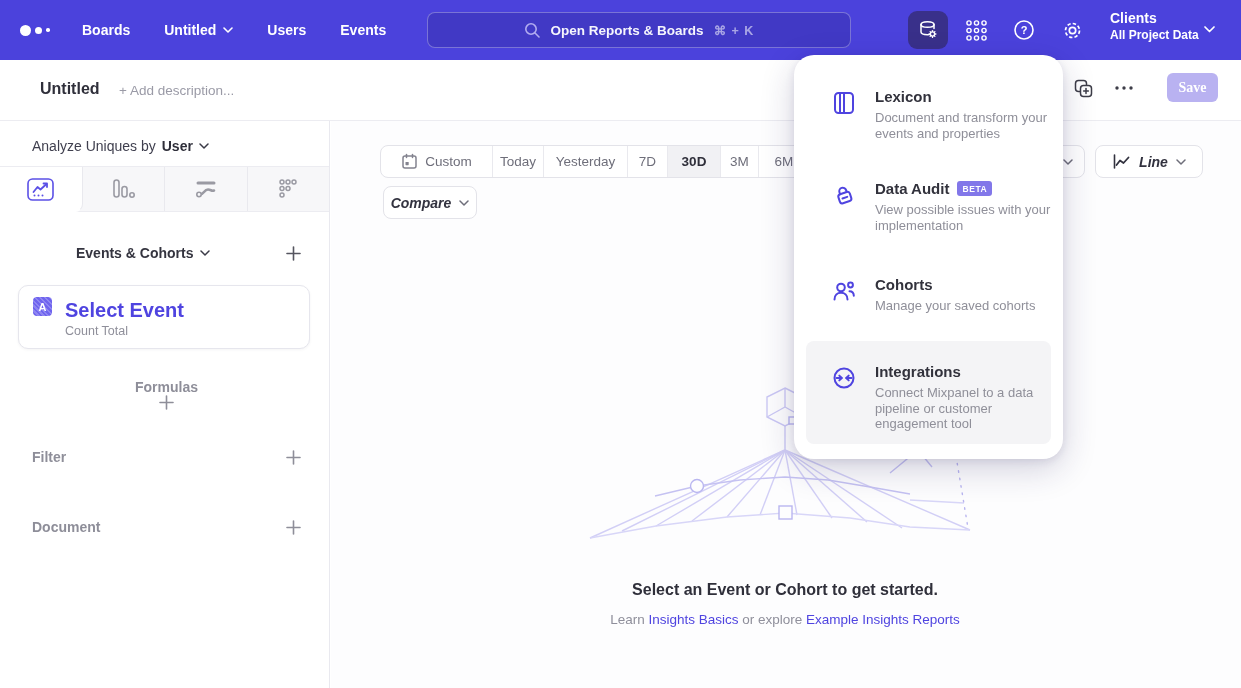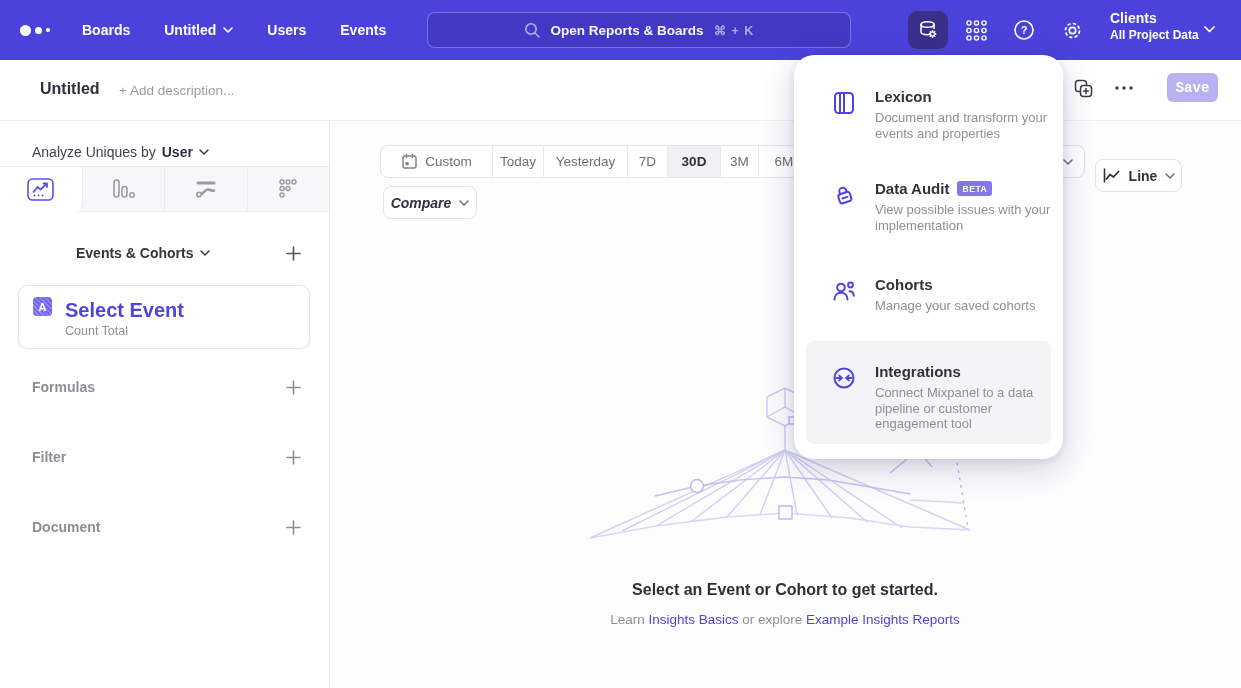--- a/index.html
+++ b/index.html
@@ -24,26 +24,26 @@
   .account .org { color:#fff; font-size:14px; font-weight:700; }
   .account .proj { color:#fff; font-size:12px; font-weight:700; }
   .account-chev { position:absolute; left:1204px; top:26px; }
 
   
   .rep-header { position:absolute; left:0; top:60px; width:1241px; height:60px; background:#fff; }
   .rep-title { position:absolute; left:40px; top:80px; font-size:16px; font-weight:700; color:#2f2f3a; }
   .rep-desc { position:absolute; left:119px; top:83px; font-size:13.5px; color:#9a9aa6; }
   .hdr-icon { position:absolute; top:78px; width:22px; height:20px; display:flex; align-items:center; justify-content:center; cursor:pointer; }
   .save-btn { position:absolute; left:1167px; top:73px; width:51px; height:29px; background:#b9b2f1; border:none; border-radius:6px;
-              color:#fff; font-size:14px; font-weight:600; font-family:Liberation Mono, monospace; }
+              color:#fff; font-size:14px; font-weight:600; font-family:Liberation Serif, serif; }
   .hdr-divider { position:absolute; left:0; top:120px; width:1241px; height:1px; background:#ececf1; }
 
   
   .sidebar { position:absolute; left:0; top:121px; width:330px; height:567px; background:#fff; border-right:1px solid #e9e9ef; }
-  .analyze-row { position:absolute; left:32px; top:23px; font-size:14px; color:#3f3f4e; display:flex; align-items:center; gap:6px; }
+  .analyze-row { position:absolute; left:32px; top:17px; font-size:14px; color:#3f3f4e; display:flex; align-items:center; gap:6px; }
   .analyze-row b { font-weight:700; color:#2f2f3a; }
   .tabstrip { position:absolute; left:0; top:45px; width:329px; height:46px; display:flex; border-top:1px solid #ececf1; border-bottom:1px solid #ececf1; background:#f7f7f9; }
   .tab { flex:1 1 0; display:flex; align-items:center; justify-content:center; border-right:1px solid #e9e9ee; cursor:pointer; }
   .tab:last-child { border-right:none; }
   .tab.active { background:#fff; border-bottom:1px solid #fff; margin-bottom:-1px; border-bottom-right-radius:8px; }
   .side-sec { position:absolute; left:32px; right:28px; display:flex; align-items:center; justify-content:space-between; }
   .sec-label { font-size:14px; font-weight:700; color:#34343f; display:flex; align-items:center; gap:7px; }
   .sec-label.muted { color:#8e8e99; font-weight:600; }
   .event-card { position:absolute; left:18px; top:164px; width:292px; height:64px; background:#fff; border:1px solid #e6e6ed; border-radius:10px;
                 box-shadow:0 1px 3px rgba(30,30,60,0.05); cursor:pointer; }
@@ -249,21 +249,21 @@
       <line x1="1" y1="7.5" x2="14" y2="7.5" stroke="#55555f" stroke-width="1.6" stroke-linecap="round"></line>
     </svg>
   </div>
 
   <div class="event-card">
     <span class="ev-badge">A</span>
     <span class="ev-title">Select Event</span>
     <span class="ev-sub">Count Total</span>
   </div>
 
-  <div class="side-sec" style="top:258px;">
+  <div class="side-sec" style="top:258px;flex-direction:column;">
     <span class="sec-label muted">Formulas</span>
     <svg width="15" height="15" viewBox="0 0 15 15">
       <line x1="7.5" y1="1" x2="7.5" y2="14" stroke="#8e8e99" stroke-width="1.6" stroke-linecap="round"></line>
       <line x1="1" y1="7.5" x2="14" y2="7.5" stroke="#8e8e99" stroke-width="1.6" stroke-linecap="round"></line>
     </svg>
   </div>
   <div class="side-sec" style="top:328px;">
     <span class="sec-label muted">Filter</span>
     <svg width="15" height="15" viewBox="0 0 15 15">
       <line x1="7.5" y1="1" x2="7.5" y2="14" stroke="#8e8e99" stroke-width="1.6" stroke-linecap="round"></line>
@@ -353,21 +353,21 @@
       <polyline points="1,1 5,5 9,1" fill="none" stroke="#6e6e7a" stroke-width="1.5" stroke-linecap="round" stroke-linejoin="round"></polyline>
     </svg>
 </div>
 
 <div class="btn" style="left:1008px; top:145px; width:77px; justify-content:flex-end; padding-right:11px; z-index:4;">
   <svg width="10" height="6" viewBox="0 0 10 6">
       <polyline points="1,1 5,5 9,1" fill="none" stroke="#6e6e7a" stroke-width="1.5" stroke-linecap="round" stroke-linejoin="round"></polyline>
     </svg>
 </div>
 
-<div class="btn" style="left:1095px; top:159px; width:87px;">
+<div class="btn" style="left:1095px; top:145px; width:108px;font-style:italic;">
   <svg width="19" height="17" viewBox="0 0 19 17">
     <line x1="2.5" y1="2" x2="2.5" y2="15" stroke="#32323f" stroke-width="1.6" stroke-linecap="round"></line>
     <polyline points="4.5,12 8,7.5 11.5,10 16.5,4.5" fill="none" stroke="#32323f" stroke-width="1.8" stroke-linecap="round" stroke-linejoin="round"></polyline>
   </svg>
   <span>Line</span>
   <svg width="10" height="6" viewBox="0 0 10 6">
       <polyline points="1,1 5,5 9,1" fill="none" stroke="#6e6e7a" stroke-width="1.5" stroke-linecap="round" stroke-linejoin="round"></polyline>
     </svg>
 </div>
 

